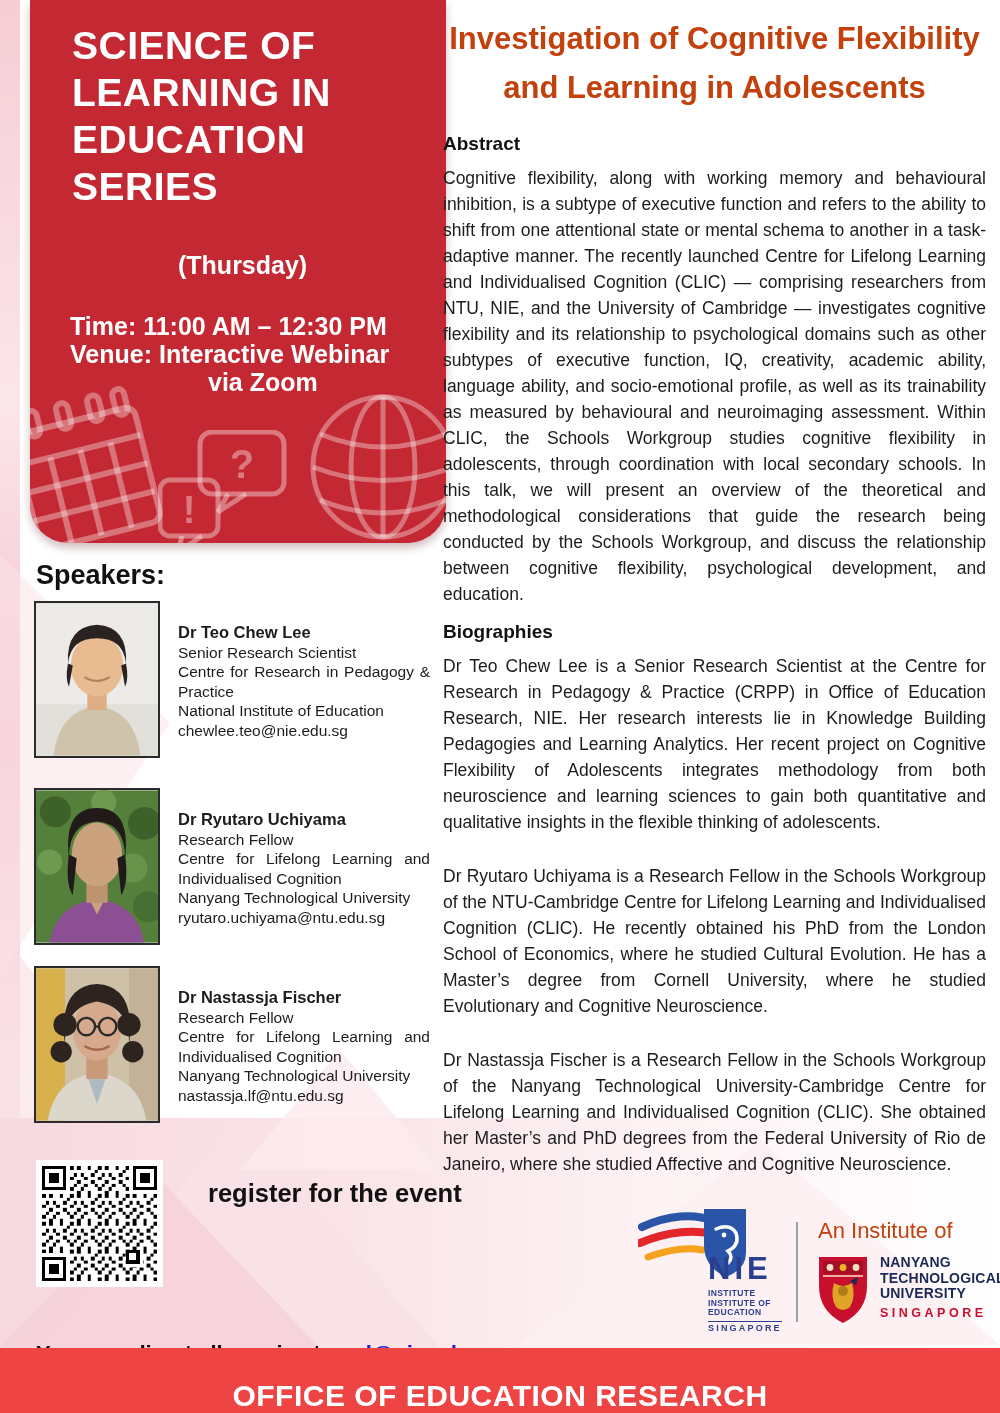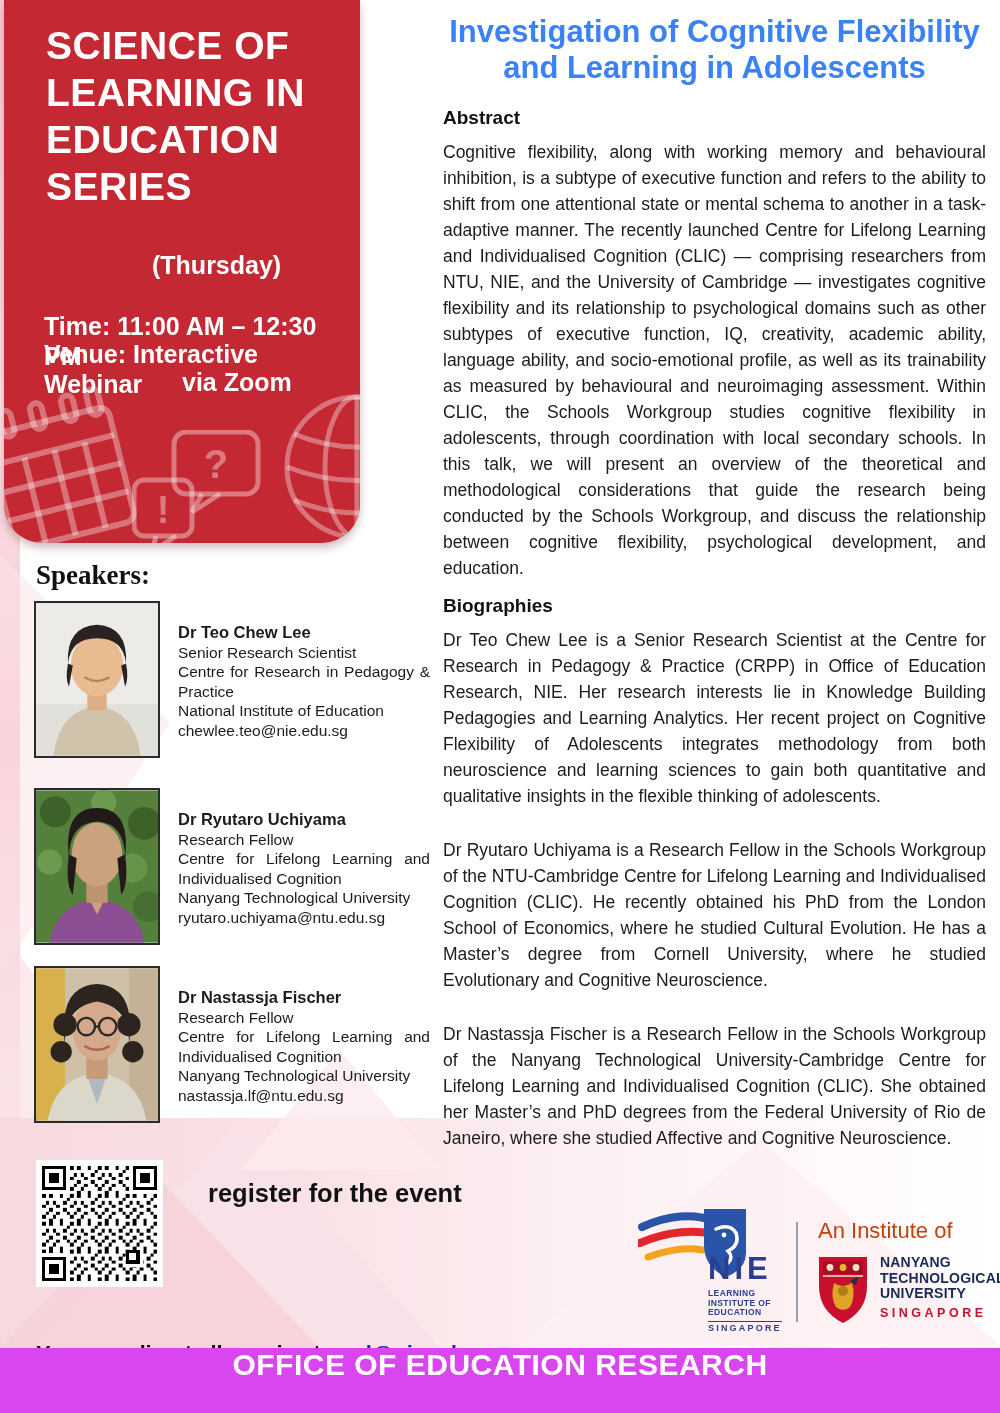--- a/index.html
+++ b/index.html
@@ -30,51 +30,51 @@
     clip-path:polygon(50% 0,100% 100%,0 100%);}
   .tri-c3{left:520px;top:1140px;width:480px;height:205px;background:#fdf0f2;opacity:.9;
     clip-path:polygon(50% 0,100% 100%,0 100%);}
   .tri-d{left:240px;top:1050px;width:200px;height:120px;background:#fcebee;opacity:.8;
     clip-path:polygon(0 100%,50% 0,100% 100%);}
 
   .content{position:absolute;inset:0;z-index:1;}
 
   
   .event-card{
-    position:absolute;left:4px;top:0;width:356px;height:543px;
+    position:absolute;left:30px;top:0;width:416px;height:543px;
     background:#c42833;border-radius:0 0 38px 38px;
     box-shadow:0 5px 9px rgba(90,20,25,.28);
     color:#fff;overflow:hidden;
   }
   .series-title{position:absolute;left:42px;top:22px;font-size:39px;font-weight:bold;
     line-height:47px;letter-spacing:.5px;}
   .series-title span{display:block;}
   .event-line{position:absolute;left:40px;font-size:25px;font-weight:bold;line-height:30px;}
   .date-line{top:220px;}
   .date-sub{top:250px;left:148px;}
   .time-line{top:311px;}
   .venue-line{top:339px;}
   .venue-sub{top:367px;left:178px;}
   sup{font-size:58%;line-height:0;vertical-align:super;}
   .deco{position:absolute;opacity:1;}
   .deco svg{display:block;}
 
   
   .right-col{position:absolute;left:443px;top:0;width:543px;}
-  .talk-title{margin-top:14px;font-size:31px;font-weight:bold;line-height:36px;
-    text-align:center;color:#3b82f6;}
+  .talk-title{margin-top:14px;font-size:31px;font-weight:bold;line-height:49px;
+    text-align:center;color:#c2410c;}
   .sec-heading{font-size:19px;font-weight:bold;color:#111;}
   .abstract-heading{margin-top:21px;}
   .body-par{font-size:17.5px;line-height:26px;text-align:justify;margin-top:10px;color:#1c1c1c;}
   .bio-heading{margin-top:14px;}
   .bio-par{margin-top:10px;}
   .bio-par + .bio-par{margin-top:28px;}
 
   
-  .speakers-heading{position:absolute;left:36px;top:560px;font-size:27px;font-weight:bold;color:#111;font-family:Liberation Serif, serif;}
+  .speakers-heading{position:absolute;left:36px;top:560px;font-size:27px;font-weight:bold;color:#111;}
   .speaker-card{position:absolute;left:34px;width:396px;}
   .sp1{top:601px;} .sp2{top:788px;} .sp3{top:966px;}
   .speaker-photo{position:absolute;left:0;top:0;width:126px;height:157px;
     border:2px solid #2b2b2b;box-sizing:border-box;background:#ddd;overflow:hidden;}
   .speaker-photo svg{display:block;width:100%;height:100%;}
   .speaker-info{position:absolute;left:144px;top:22px;width:252px;font-size:15.5px;line-height:19.5px;}
   .speaker-name{font-weight:bold;font-size:16.5px;}
   .speaker-line{text-align:justify;}
 
   
@@ -97,22 +97,22 @@
   .nie-country{border-top:1px solid #2b3f8f;margin-top:3px;padding-top:2.5px;letter-spacing:2.2px;font-size:9px;}
   .logo-divider{position:absolute;left:796px;top:1222px;width:2px;height:100px;background:#9aa0a8;}
   .institute-label{position:absolute;left:818px;top:1218px;font-size:22px;color:#c2410c;}
   .ntu-logo{position:absolute;left:814px;top:1253px;display:flex;align-items:flex-start;}
   .ntu-shield{flex:0 0 auto;}
   .ntu-text{margin-left:8px;margin-top:2px;}
   .ntu-name{font-size:14px;font-weight:bold;color:#1b2a55;line-height:15.5px;letter-spacing:.2px;}
   .ntu-country{margin-top:4px;font-size:12.5px;font-weight:bold;color:#c8102e;letter-spacing:3.5px;}
 
   
-  .footer-bar{position:absolute;left:0;top:1348px;width:1000px;height:65px;background:#d946ef;
-    display:flex;align-items:flex-start;justify-content:center;}
+  .footer-bar{position:absolute;left:0;top:1348px;width:1000px;height:65px;background:#ef4444;
+    display:flex;align-items:flex-end;justify-content:center;}
   .footer-title{color:#fff;font-size:30px;font-weight:bold;letter-spacing:.5px;}
 </style>
 </head>
 <body>
 
 <div class="poster">
 
   <div class="bg-layer">
     <div class="left-strip"></div>
     <div class="tri tri-a"></div>
@@ -334,21 +334,21 @@
           <path d="M4,22 C30,10 56,8 76,16" stroke="#2a54a8" stroke-width="8" stroke-linecap="round"></path>
           <path d="M2,38 C30,26 58,24 78,30" stroke="#e3262c" stroke-width="8" stroke-linecap="round"></path>
           <path d="M10,52 C32,44 50,42 64,45" stroke="#f6a21d" stroke-width="7" stroke-linecap="round"></path>
           <path d="M66,4 L108,4 L108,48 Q108,64 88,72 Q66,62 66,40 Z" fill="#2a54a8"></path>
           <path d="M78,24 Q92,18 98,28 Q102,40 90,46 Q96,52 90,58" stroke="#ffffff" stroke-width="3.5" fill="none" stroke-linecap="round"></path>
           <circle cx="86" cy="30" r="2.4" fill="#ffffff"></circle>
         </svg>
       </div>
       <div class="nie-acronym">NIE</div>
       <div class="nie-caption">
-        <div>LEARNING</div>
+        <div>INSTITUTE</div>
         <div>INSTITUTE OF</div>
         <div>EDUCATION</div>
         <div class="nie-country">SINGAPORE</div>
       </div>
     </div>
 
     <div class="logo-divider"></div>
     <div class="institute-label">An Institute of</div>
 
     <div class="ntu-logo">

